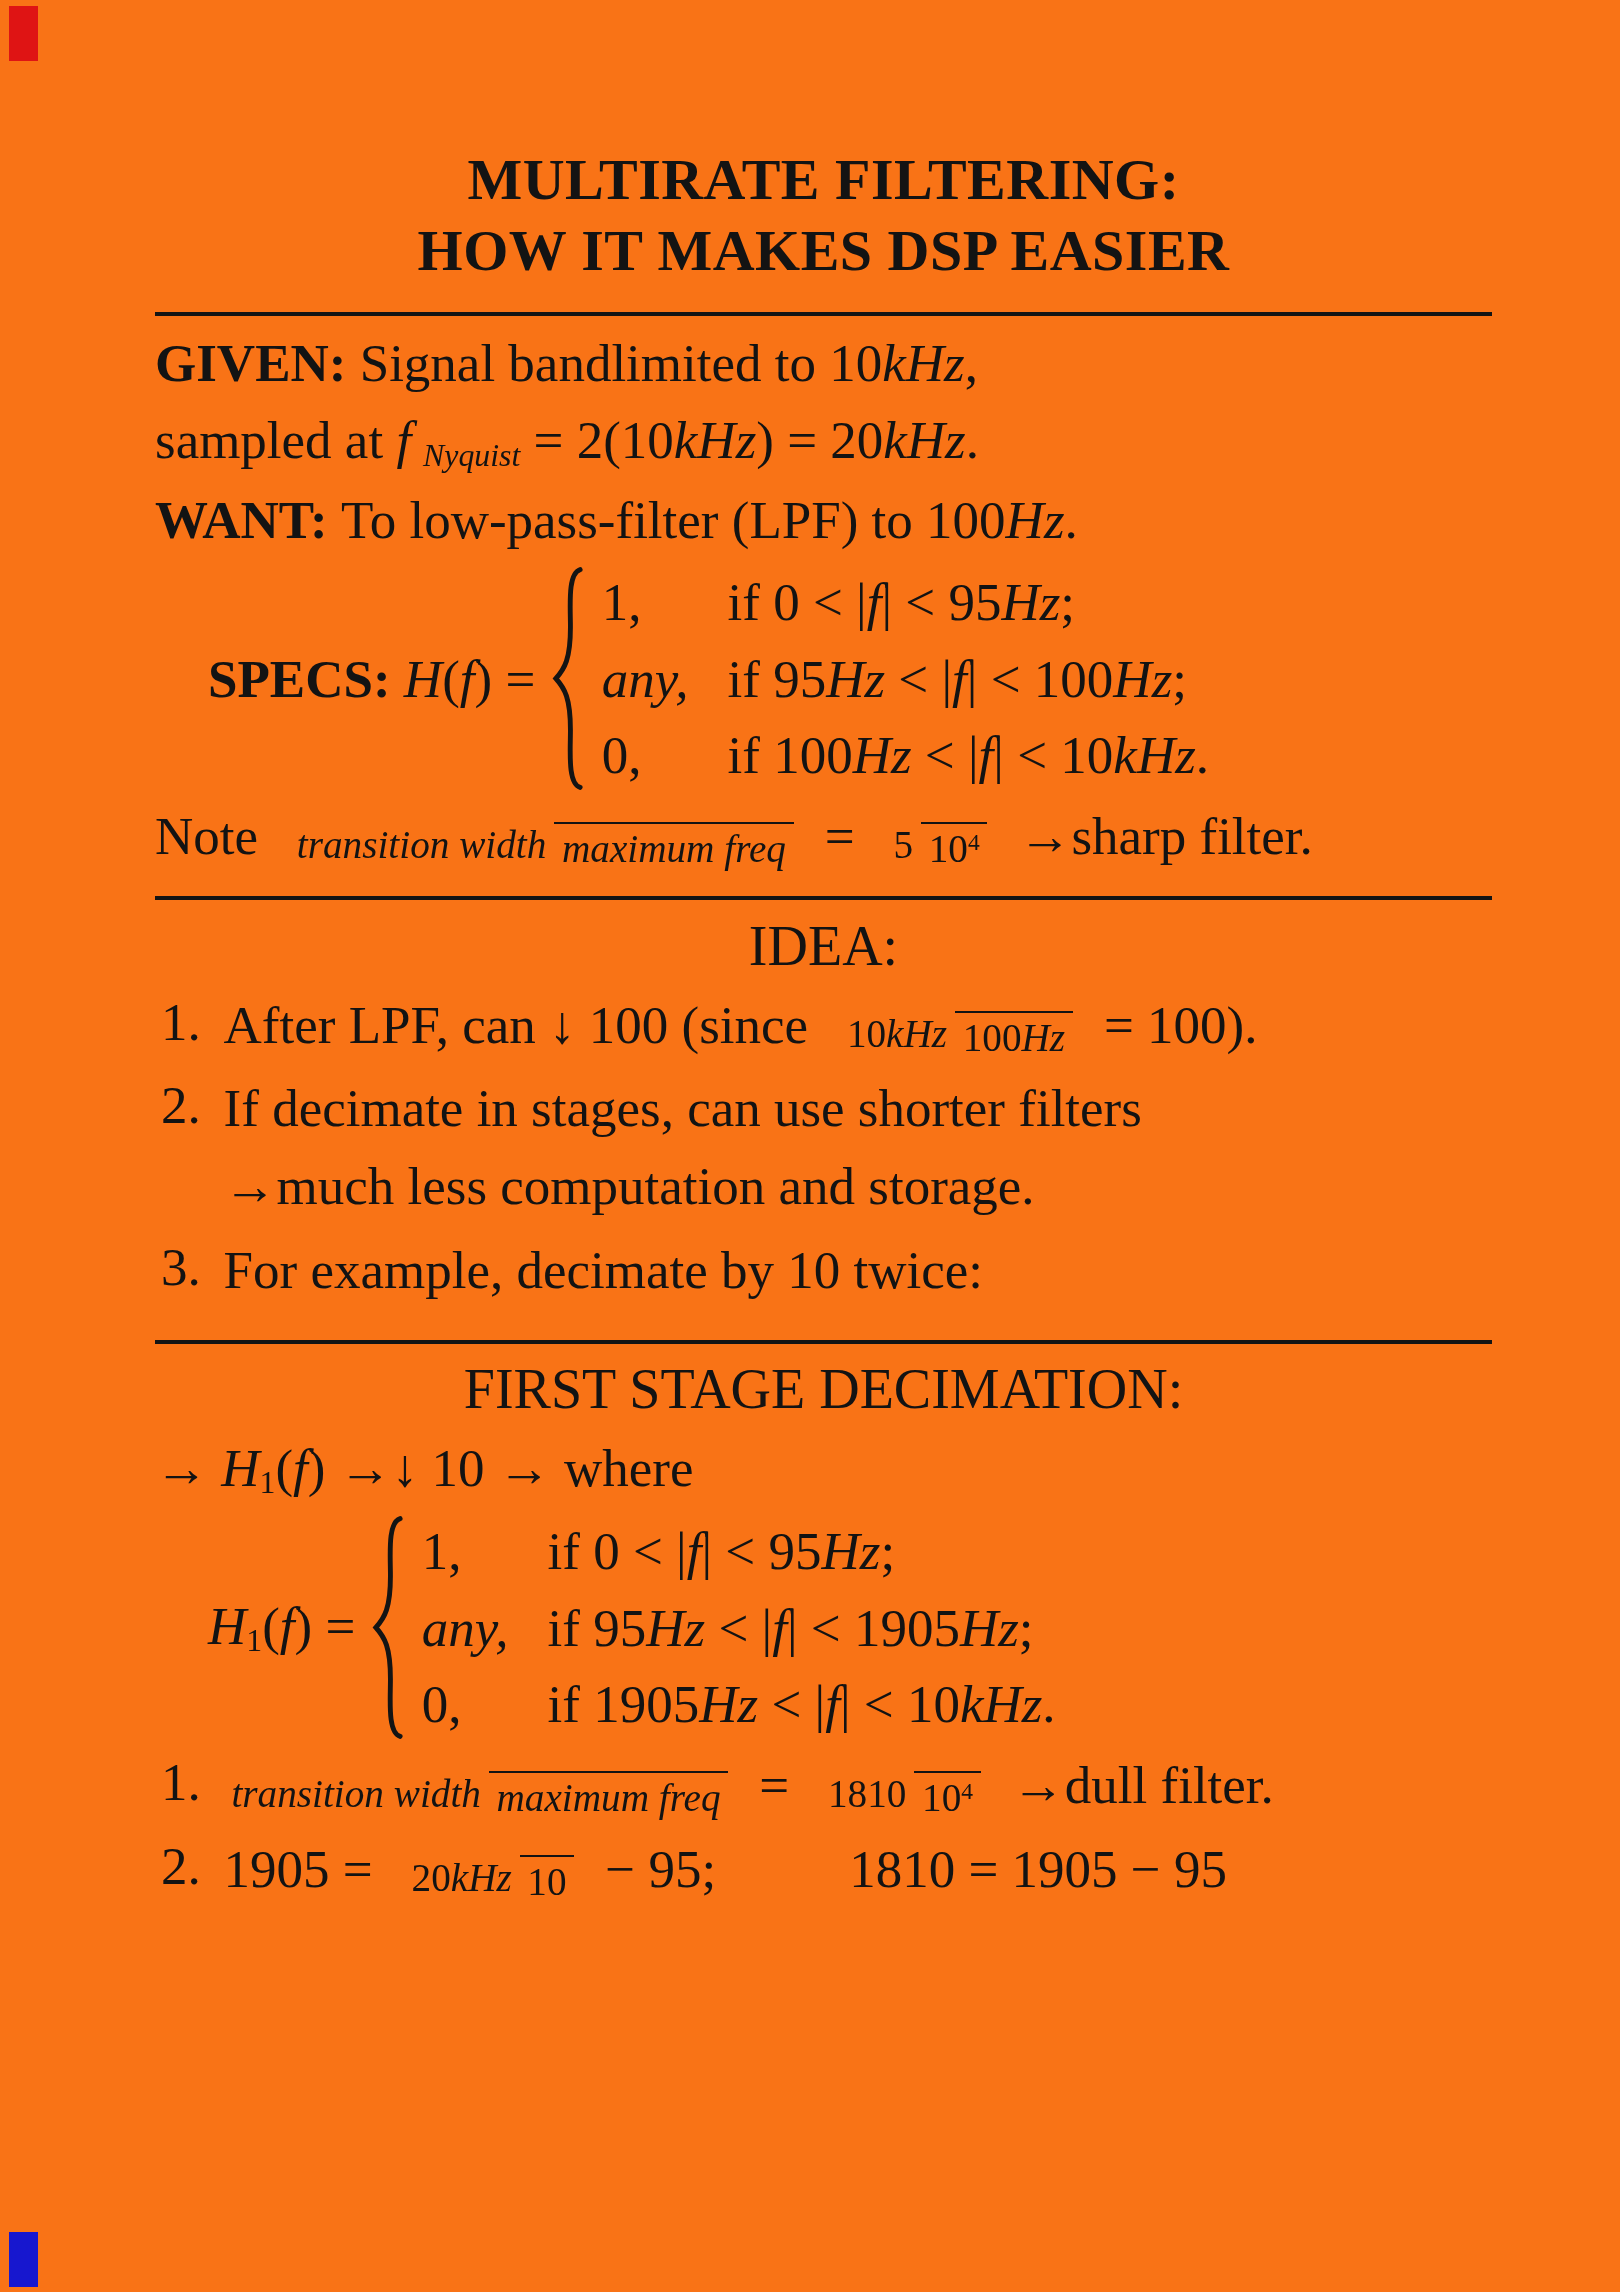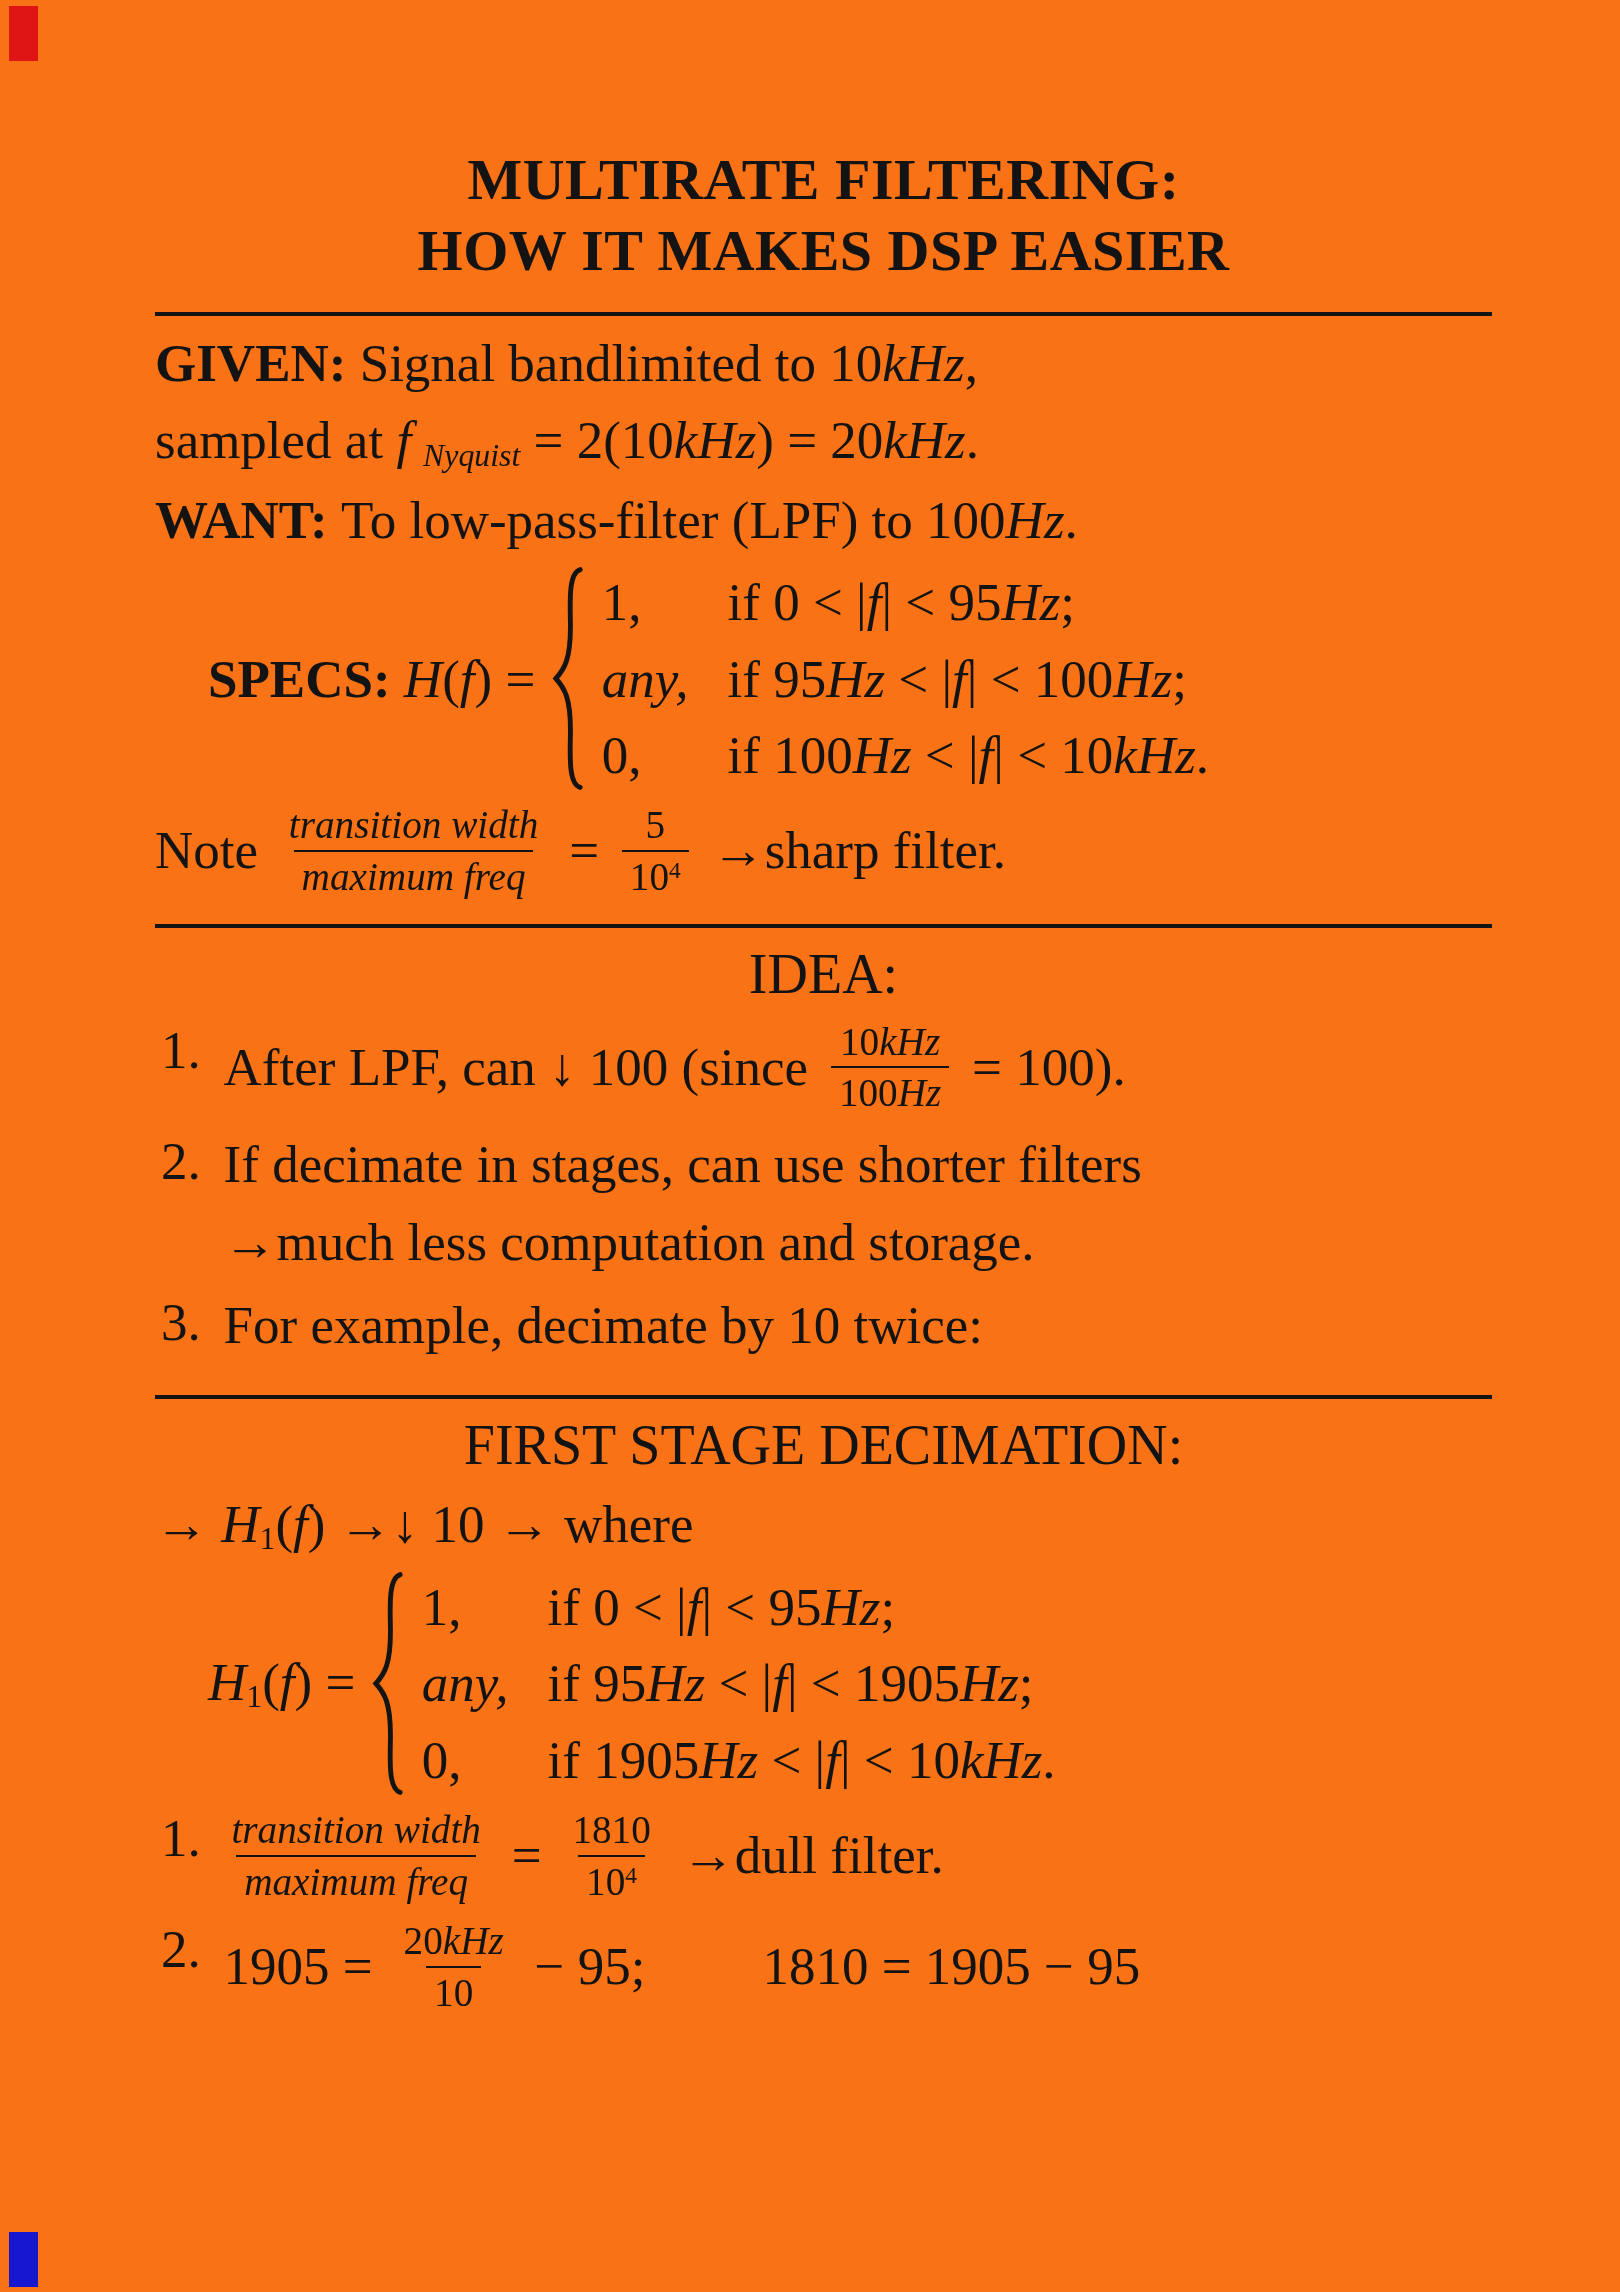--- a/index.html
+++ b/index.html
@@ -40,22 +40,22 @@
   .caseblock .lhs { white-space:pre; }
   .brace { flex:none; }
   .case-rows {
     display:grid;
     grid-template-columns:max-content max-content;
     column-gap:39px; row-gap:11.8px;
     line-height:1.22;
   }
 
   
-  .mathline { display:flex; align-items:center; column-gap:23px; margin:13.7px 0 9.8px 0; }
-  .frac { display:inline-flex; flex-direction:column; align-items:center;
+  .mathline { display:flex; align-items:flex-end; column-gap:31px; margin:13.7px 0 9.8px 0; }
+  .frac { display:inline-flex; flex-direction:row; align-items:center;
           font-size:0.74em; line-height:1.12; text-align:center; }
   .frac .num { padding:0 7.8px 2.9px 7.8px; }
   .frac .den { border-top:2.9px solid currentColor; padding:2.9px 7.8px 0 7.8px; }
 
   .heading { text-align:center; font-weight:normal; font-size:56px; margin:9.8px 0 13.7px 0; }
 
   
   .li { display:flex; align-items:flex-start; margin:2px 0 5.9px 5.9px; }
   .li .marker { flex:none; width:49px; margin-right:13.7px; }
   .li .litext { flex:1; }

